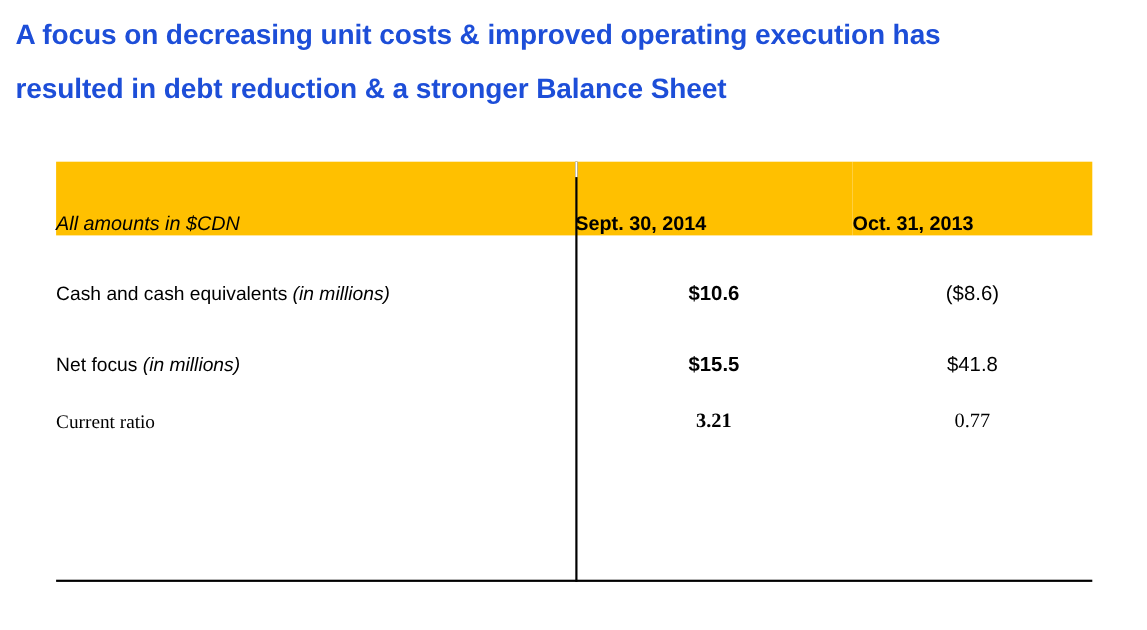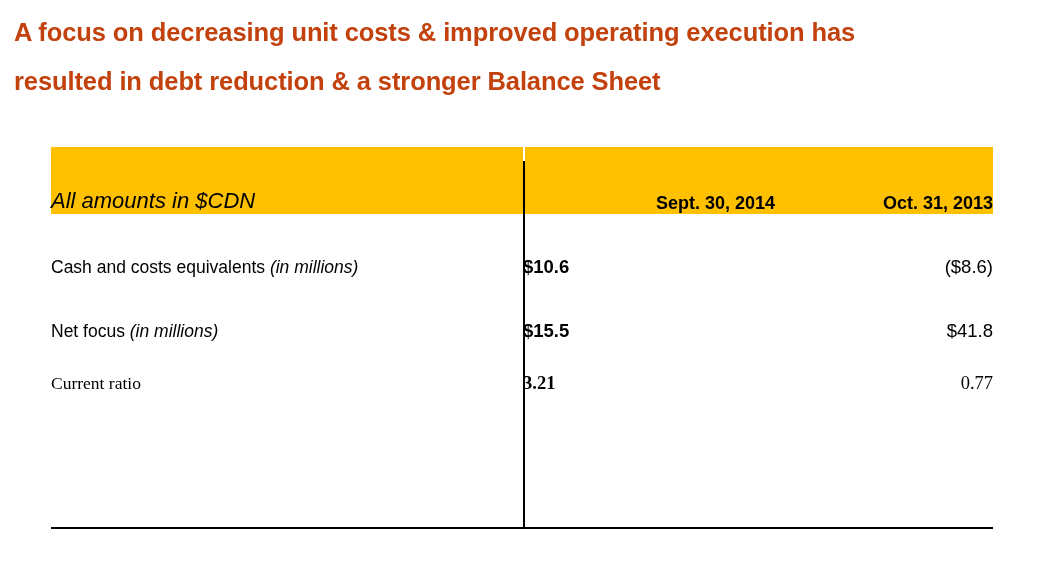--- a/index.html
+++ b/index.html
@@ -19,21 +19,21 @@
     position: absolute;
     inset: 0;
   }
   .title {
     position: absolute;
     left: 14px;
     top: 8px;
     width: 1020px;
     font-size: 25.5px;
     font-weight: bold;
-    color: #c2410c;
+    color: #1d4ed8;
     line-height: 49px;
     letter-spacing: -0.1px;
   }
   .table-wrap {
     position: absolute;
     left: 51px;
     top: 147px;
     width: 942px;
   }
   table.bs {
@@ -45,29 +45,29 @@
     padding: 0;
     vertical-align: bottom;
   }
   
   .hdr-row td {
     background: #FFC000;
     height: 67px;
     vertical-align: bottom;
   }
   .hdr-label {
-    font-size: 22px;
+    font-size: 18px;
     font-style: italic;
     padding: 0 0 10px 9px;
     white-space: nowrap;
   }
   .hdr-val {
     font-size: 18px;
     font-weight: bold;
-    text-align: right;
+    text-align: left;
     padding: 0 9px 10px 0;
     white-space: nowrap;
   }
   
   .divider {
     position: absolute;
     left: 472px;
     top: 0px;
     width: 2px;
     height: 382px;
@@ -95,27 +95,27 @@
   .cell-label {
     font-size: 17.5px;
     padding-left: 9px;
     white-space: nowrap;
   }
   .cell-label i {
   }
   .cell-cur {
     font-size: 18.5px;
     font-weight: bold;
-    text-align: left;
+    text-align: center;
     padding-right: 9px;
     white-space: nowrap;
   }
   .cell-prev {
     font-size: 18.5px;
-    text-align: right;
+    text-align: center;
     padding-right: 6px;
     white-space: nowrap;
   }
   .row-last td {
     height: 52px;
     font-family: Liberation Serif, serif;
   }
   .col-label { width: 472px; }
   .col-cur { width: 252px; }
   .col-prev { width: 218px; }
@@ -139,21 +139,21 @@
         <col class="col-prev">
       </colgroup>
       <tbody>
           <tr class="hdr-row">
         <td class="hdr-label">All amounts in $CDN</td>
         <td class="hdr-val">Sept. 30,  2014</td>
         <td class="hdr-val">Oct. 31, 2013</td>
       </tr>
 
       <tr class="data-row">
-        <td class="cell-label"><span>Cash and costs equivalents </span><i>(in millions)</i></td>
+        <td class="cell-label"><span>Cash and cash equivalents </span><i>(in millions)</i></td>
         <td class="cell-cur">$10.6</td>
         <td class="cell-prev">($8.6)</td>
       </tr>
 
 
       <tr class="data-row">
         <td class="cell-label"><span>Net focus </span><i>(in millions)</i></td>
         <td class="cell-cur">$15.5</td>
         <td class="cell-prev">$41.8</td>
       </tr>

